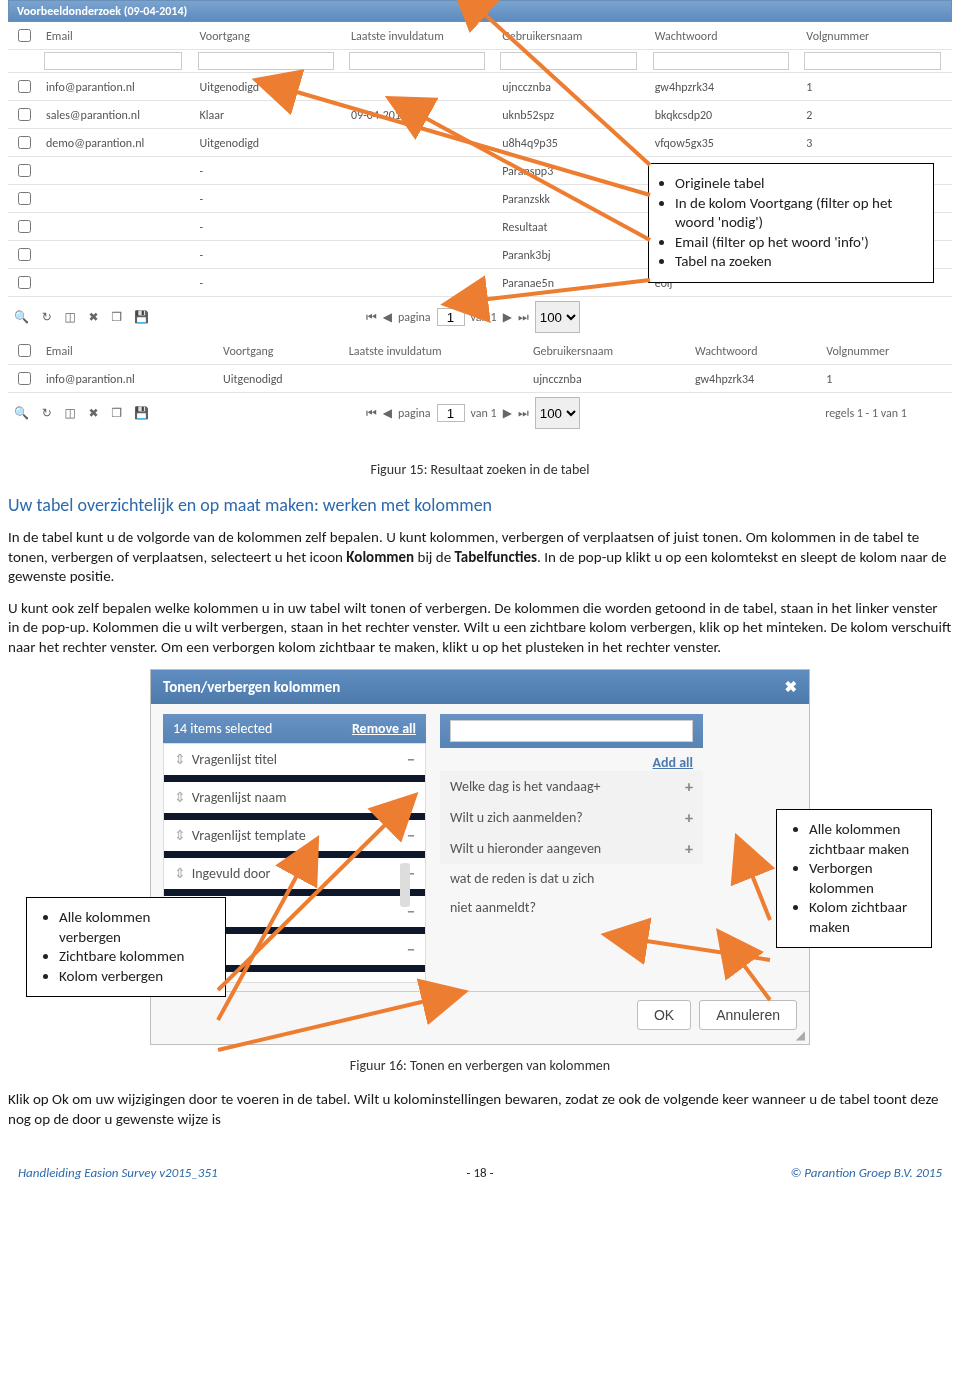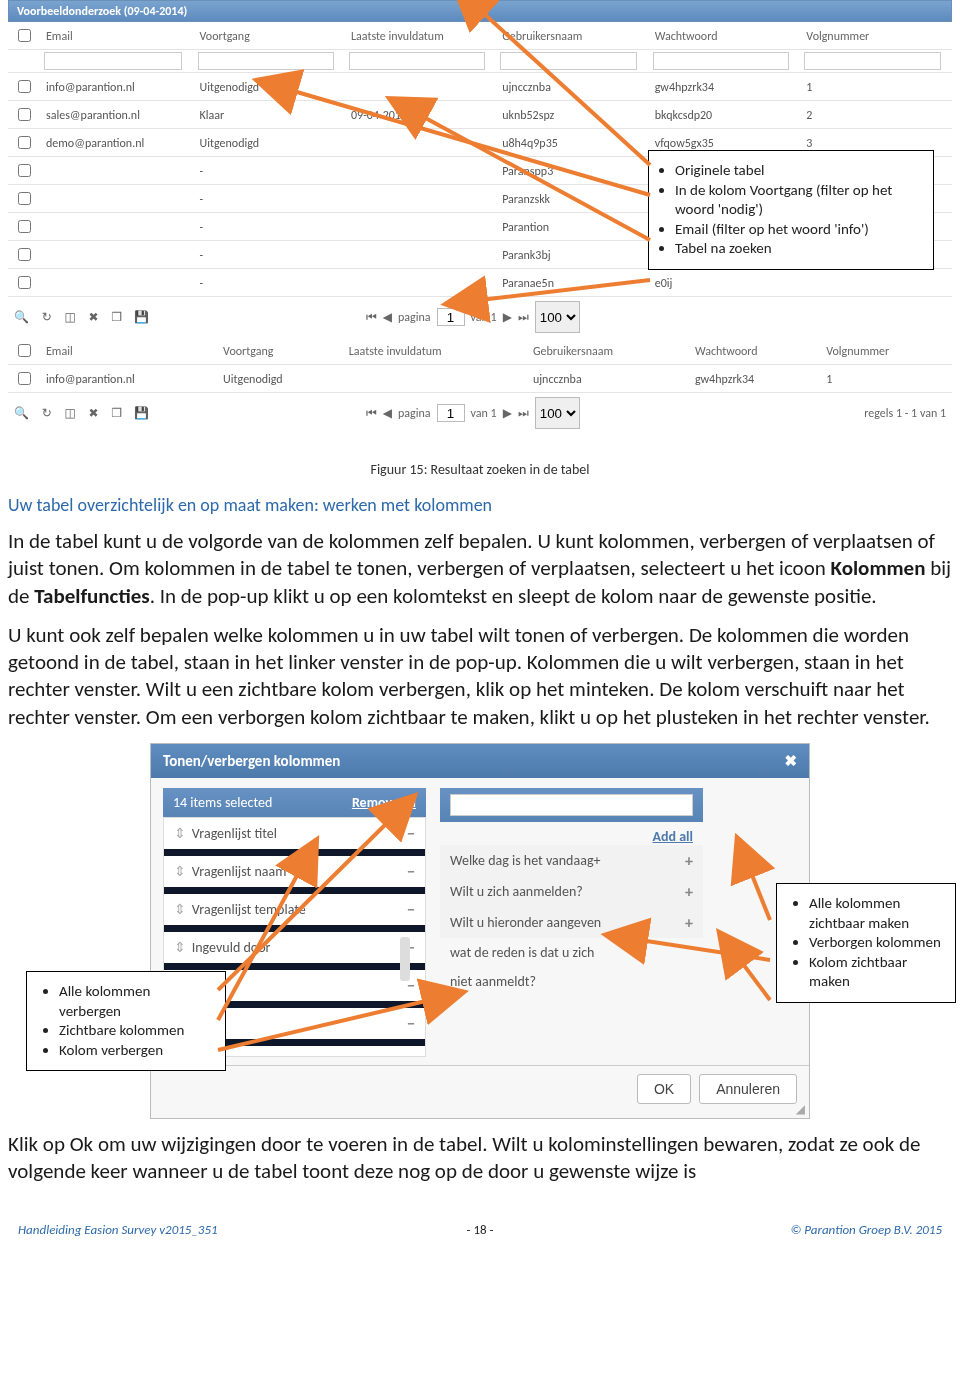--- a/index.html
+++ b/index.html
@@ -42,21 +42,21 @@
     font-size: 12px; color: #666; padding: 4px 6px;
   }
   .toolbar .icons span { margin-right: 10px; }
   .toolbar .pager { flex: 1; display:flex; justify-content:center; align-items:center; gap:6px; }
   .toolbar .pager input { width:28px; text-align:center; border:1px solid #bbb; height:18px; }
   .toolbar .pager select { border:1px solid #bbb; height:32px; }
   .figure-caption {
     text-align: center; font-size: 14px; color: #333; margin: 12px 0 16px 0;
   }
   h2.section-heading { color: #2e6aab; font-size: 18px; font-weight: normal; margin: 6px 0 2px 0; }
-  p.body { font-size: 21px; line-height: 1.3; margin: 12px 0 6px 0; color:#1a1a1a;}
+  p.body { font-size: 15px; line-height: 1.3; margin: 12px 0 6px 0; color:#1a1a1a;}
   p.body b { font-weight: bold; }
   .callout {
     position: absolute; background: #fff; border: 1px solid #000;
     padding: 10px 14px; font-size: 15px; line-height: 1.3;
   }
   .callout ul { margin: 0; padding-left: 18px; }
   .callout li { margin-bottom: 0; }
   .arrow-svg { position:absolute; inset:0; width:960px; height:1376px; pointer-events:none; }
 
   
@@ -173,21 +173,21 @@
           <td></td>
     <td>Paranzskk</td>
           <td>e4e</td>
           <td></td>
         </tr>
         <tr>
     <td><input type="checkbox" style=""></td>
     <td></td>
           <td>-</td>
           <td></td>
-    <td>Parantion</td>
+    <td>Resultaat</td>
           <td>j565</td>
           <td></td>
         </tr>
         <tr>
     <td><input type="checkbox" style=""></td>
     <td></td>
           <td>-</td>
           <td></td>
     <td>Parank3bj</td>
           <td>gafp</td>
@@ -262,24 +262,24 @@
     <div class="pager">
       <span>⏮</span>
       <span>◀</span>
       <span>pagina</span>
       <input value="1" style="">
       <span>van 1</span>
       <span>▶</span>
       <span>⏭</span>
       <select><option>100</option></select>
     </div>
-    <div style="width:160px; text-align:right">regels 1 - 1 van 1</div>
+    <div style="width:160px; text-align:center">regels 1 - 1 van 1</div>
   </div>
 
-  <div class="callout" style="top:150px; left:648px; width:286px;padding-left:8px;">
+  <div class="callout" style="top:163px; left:648px; width:286px;padding-left:8px;">
     <ul>
       <li>Originele tabel</li>
       <li>In de kolom Voortgang (filter op het woord 'nodig')</li>
       <li>Email (filter op het woord 'info')</li>
       <li>Tabel na zoeken</li>
     </ul>
   </div>
 
   <div class="figure-caption" style="margin-top:28px">Figuur 15: Resultaat zoeken in de tabel</div>
 
@@ -372,29 +372,30 @@
     </div>
 
     <div class="callout" style="top:228px; left:18px; width:200px;">
       <ul>
         <li>Alle kolommen verbergen</li>
         <li>Zichtbare kolommen</li>
         <li>Kolom verbergen</li>
       </ul>
     </div>
 
-    <div class="callout" style="top:140px; left:768px; width:180px;">
+    <div class="callout" style="top:140px; left:768px; width:156px;">
       <ul>
         <li>Alle kolommen zichtbaar maken</li>
         <li>Verborgen kolommen</li>
         <li>Kolom zichtbaar maken</li>
       </ul>
     </div>
   </div>
 
+  <div class="figure-caption">Figuur 16: Tonen en verbergen van kolommen</div>
 
   <p class="body">Klik op Ok om uw wijzigingen door te voeren in de tabel. Wilt u kolominstellingen bewaren, zodat ze ook de volgende keer wanneer u de tabel toont deze nog op de door u gewenste wijze is</p>
 
   <svg class="arrow-svg">
     <defs>
       <marker id="ah" markerWidth="12" markerHeight="12" refX="2" refY="6" orient="auto">
         <path d="M0,0 L12,6 L0,12 Z" fill="#ed7d31"></path>
       </marker>
     </defs>
 

